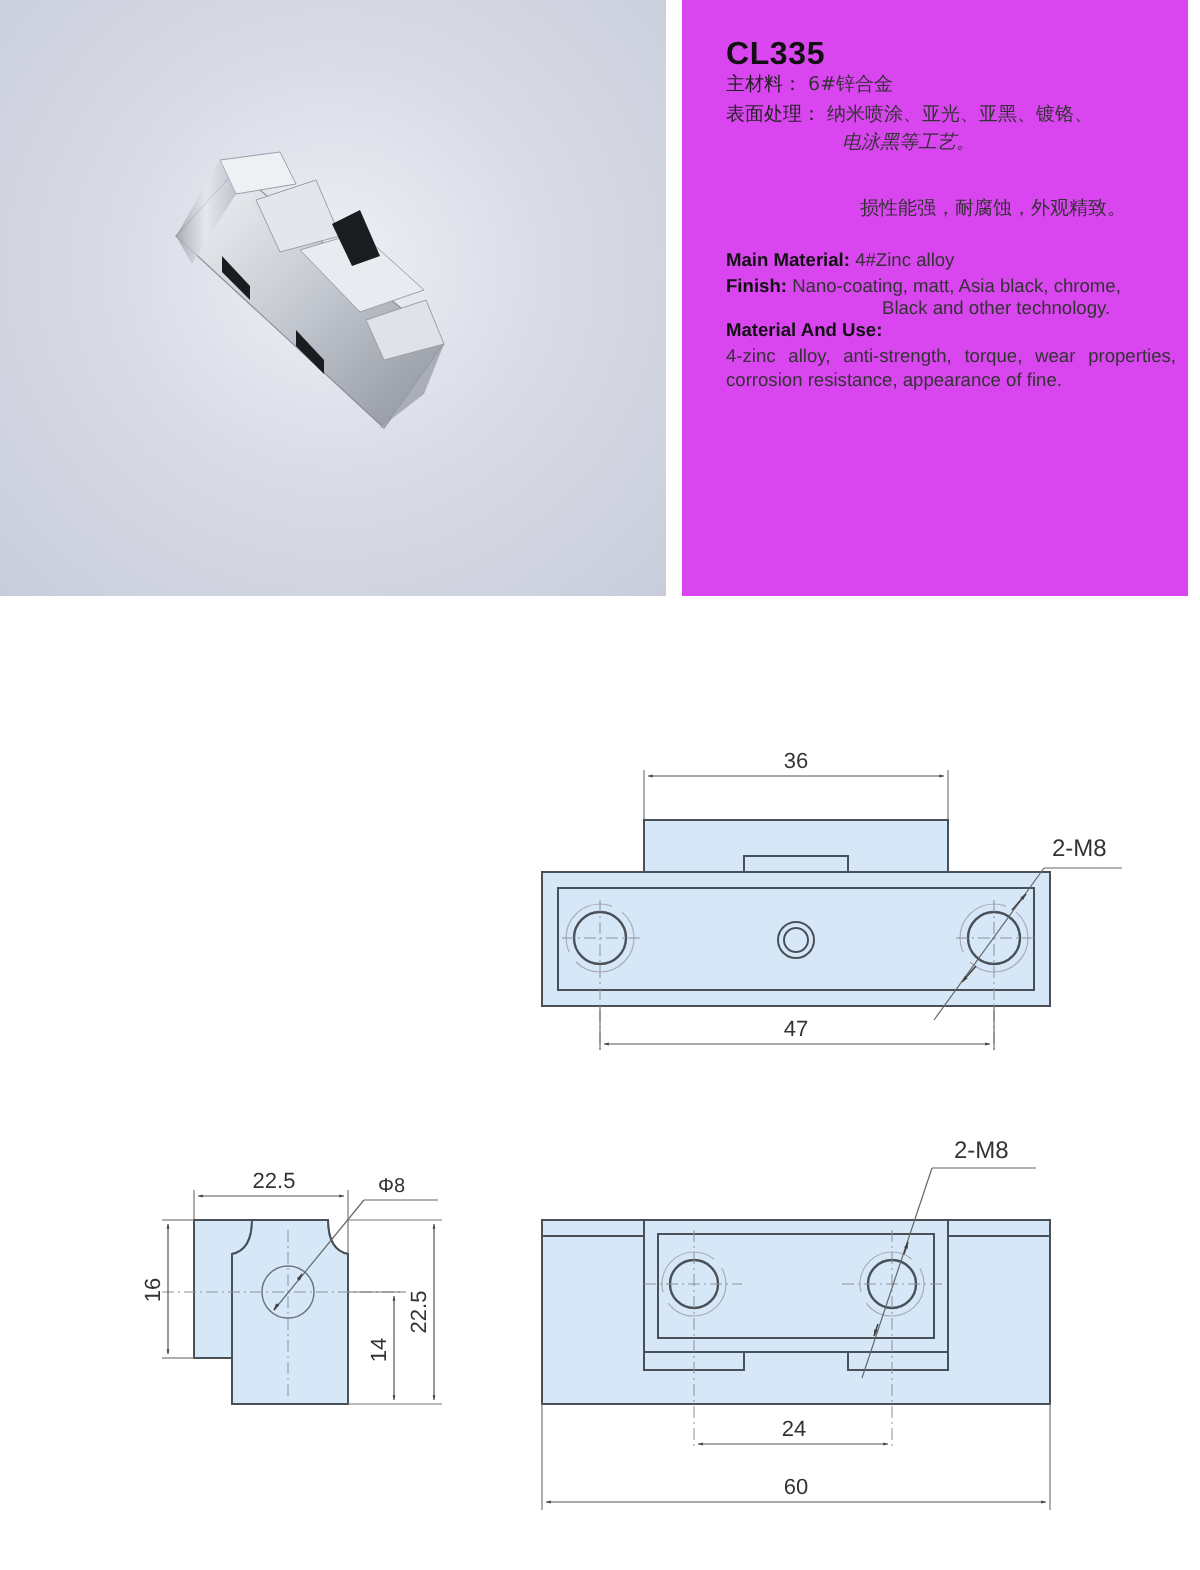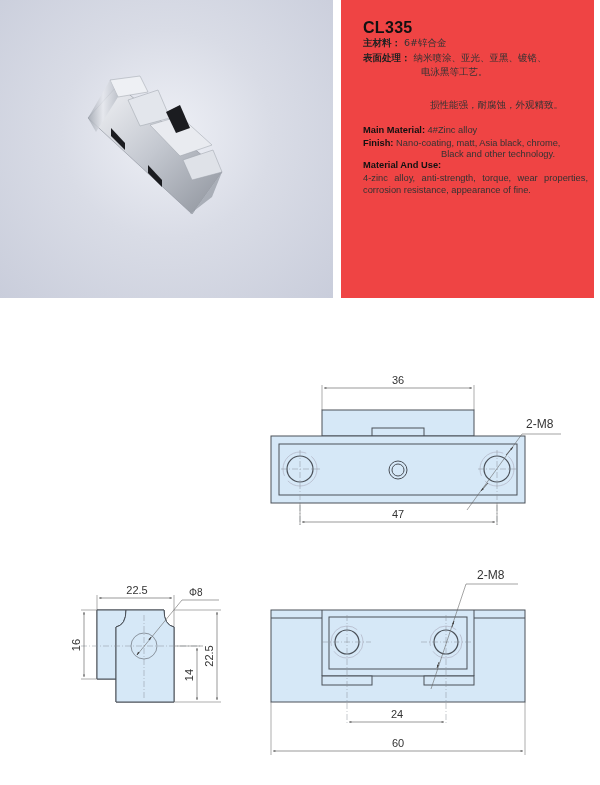--- a/index.html
+++ b/index.html
@@ -4,25 +4,25 @@
 <style>
   html, body { margin:0; padding:0; background:#ffffff; }
   body { width:600px; height:785px; position:relative; overflow:hidden; font-family:"Liberation Sans", "DejaVu Sans", sans-serif; }
   .photo {
     position:absolute; left:0; top:0; width:333px; height:298px;
     background: radial-gradient(ellipse at 50% 45%, #eef0f6 0%, #d9dce6 45%, #c9cddb 100%);
   }
   .photo svg { position:absolute; left:0; top:0; }
   .spec {
     position:absolute; left:341px; top:0; width:253px; height:298px;
-    background:#ef4444; color:#222;
+    background:#d946ef; color:#222;
   }
   .model { position:absolute; left:22px; top:19px; font-size:16px; font-weight:bold; color:#111; letter-spacing:0.3px; }
   .cn { position:absolute; font-family:"DejaVu Sans", sans-serif; font-size:9.5px; color:#333; line-height:14px; }
-  .cn .lbl { font-weight:bold; color:#222; }
+  .cn .lbl { font-weight:normal; color:#222; }
   .en { position:absolute; font-size:9.3px; color:#333; line-height:11.5px; }
   .en .lbl { font-weight:bold; color:#111; }
   .justify { text-align:justify; width:225px; }
   .drawing { position:absolute; left:0; top:300px; width:600px; height:485px;padding-left:31px; }
   .dimtxt { font-family:"Liberation Sans", sans-serif; font-size:11px; fill:#333; }
 </style>
 </head>
 <body>
 
 <div class="photo">
@@ -60,21 +60,21 @@
   <div class="model">CL335</div>
 
   <div class="cn" style="left:22px; top:36px;">
     <span class="lbl">主材料：</span>
     <span>6#锌合金</span>
   </div>
   <div class="cn" style="left:22px; top:51px;">
     <span class="lbl">表面处理：</span>
     <span>纳米喷涂、亚光、亚黑、镀铬、</span>
   </div>
-  <div class="cn" style="left:80px; top:65px;">电泳黑等工艺。</div>
+  <div class="cn" style="left:80px; top:65px;font-style:italic;">电泳黑等工艺。</div>
 
   <div class="cn" style="left:89px; top:98px;">损性能强，耐腐蚀，外观精致。</div>
 
   <div class="en" style="left:22px; top:125px;">
     <span class="lbl">Main Material:</span>
     <span>4#Zinc alloy</span>
   </div>
   <div class="en" style="left:22px; top:138px;">
     <span class="lbl">Finish:</span>
     <span>Nano-coating, matt, Asia black, chrome,</span>

